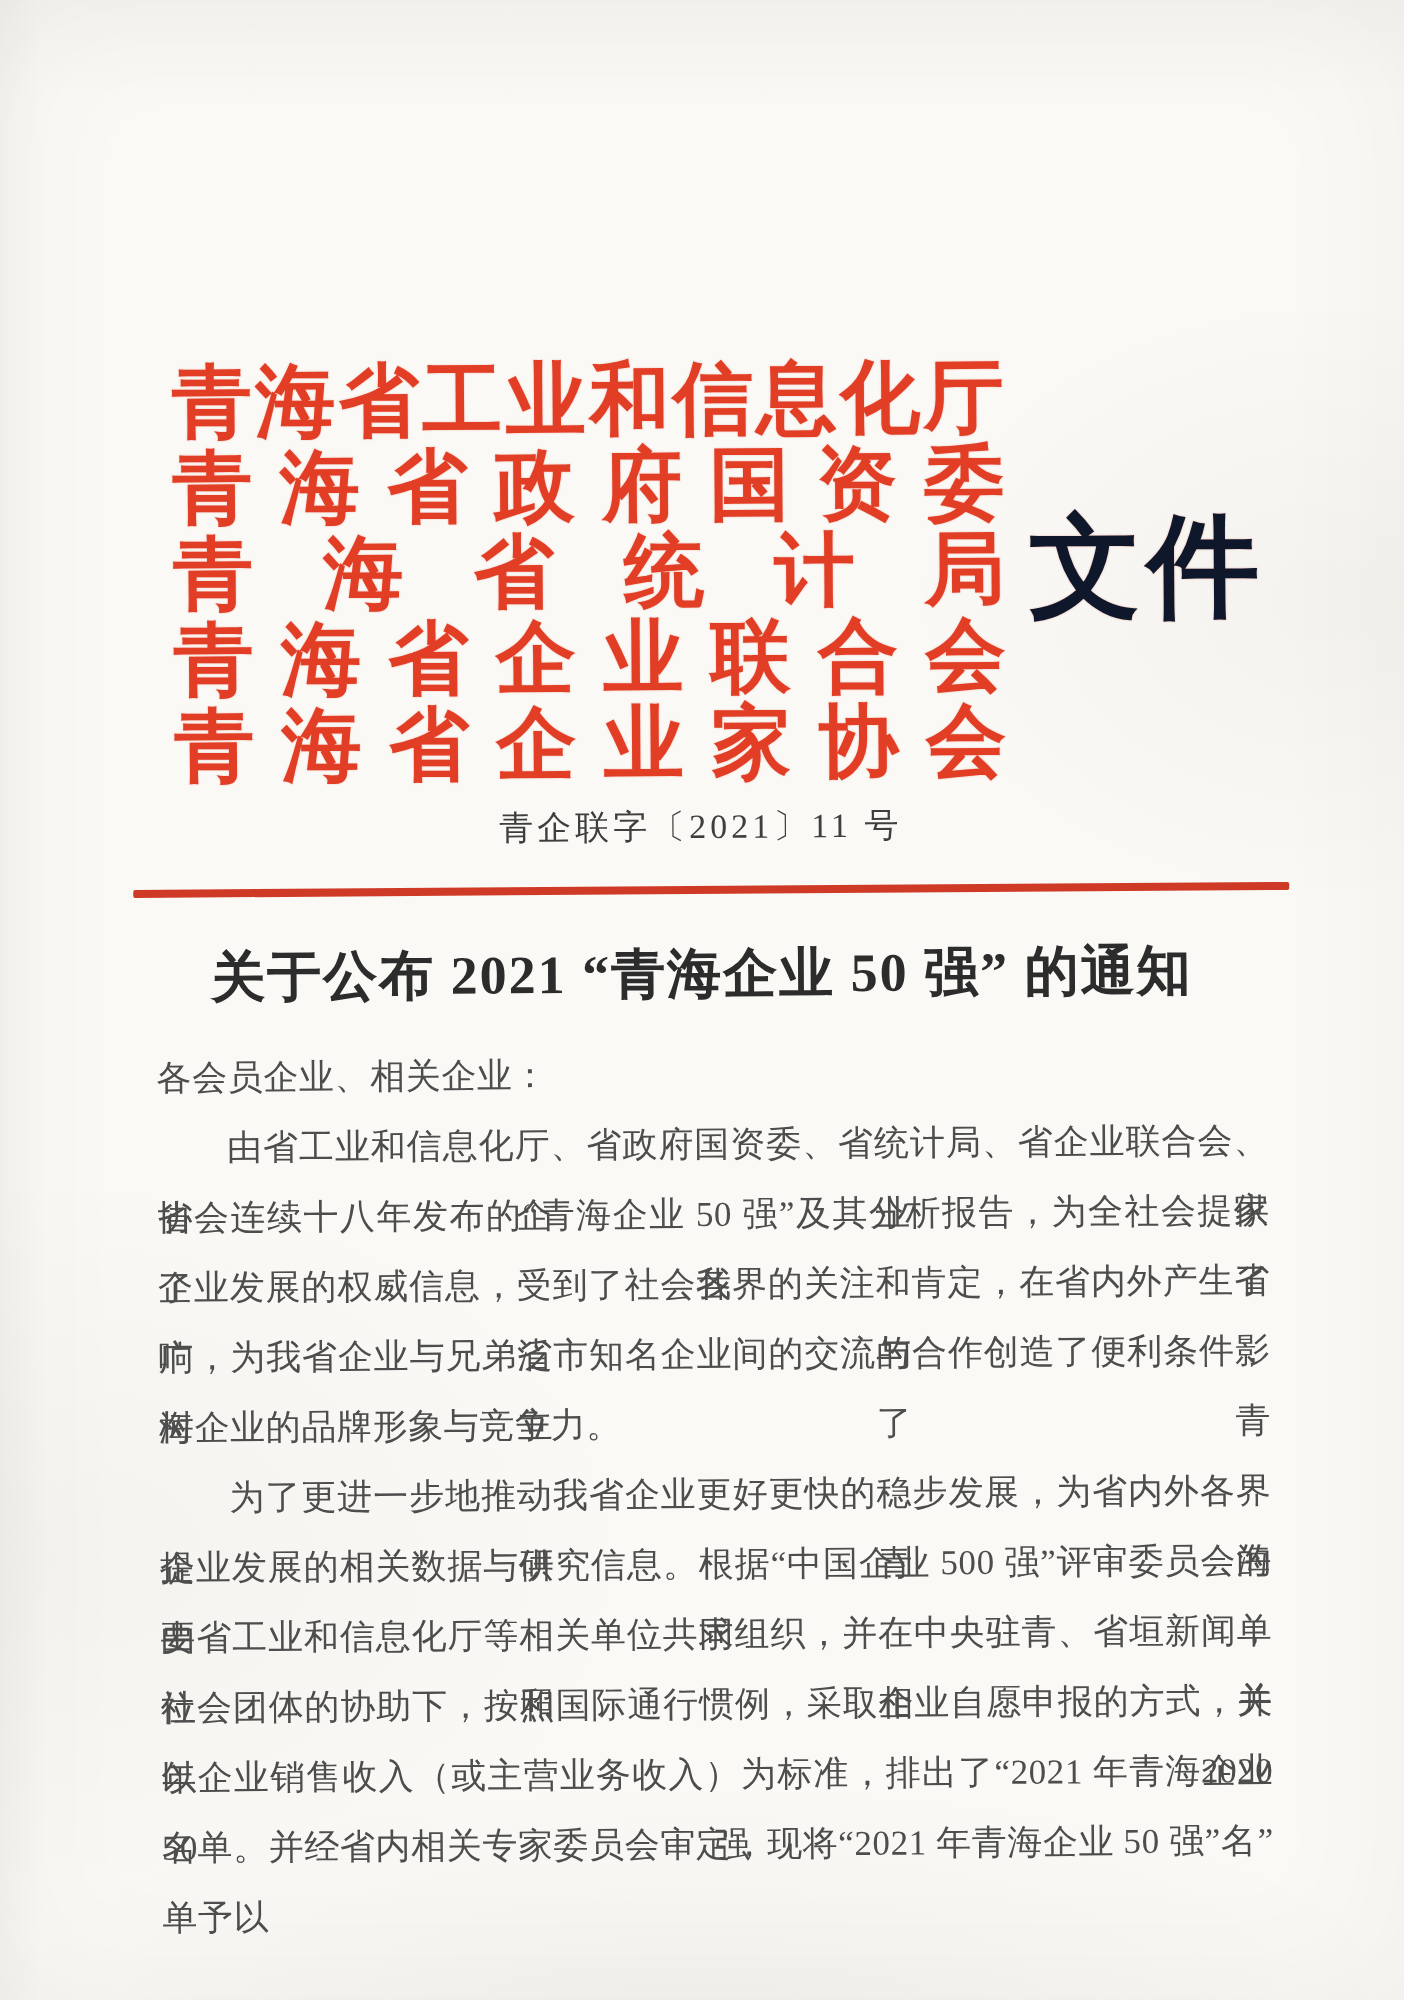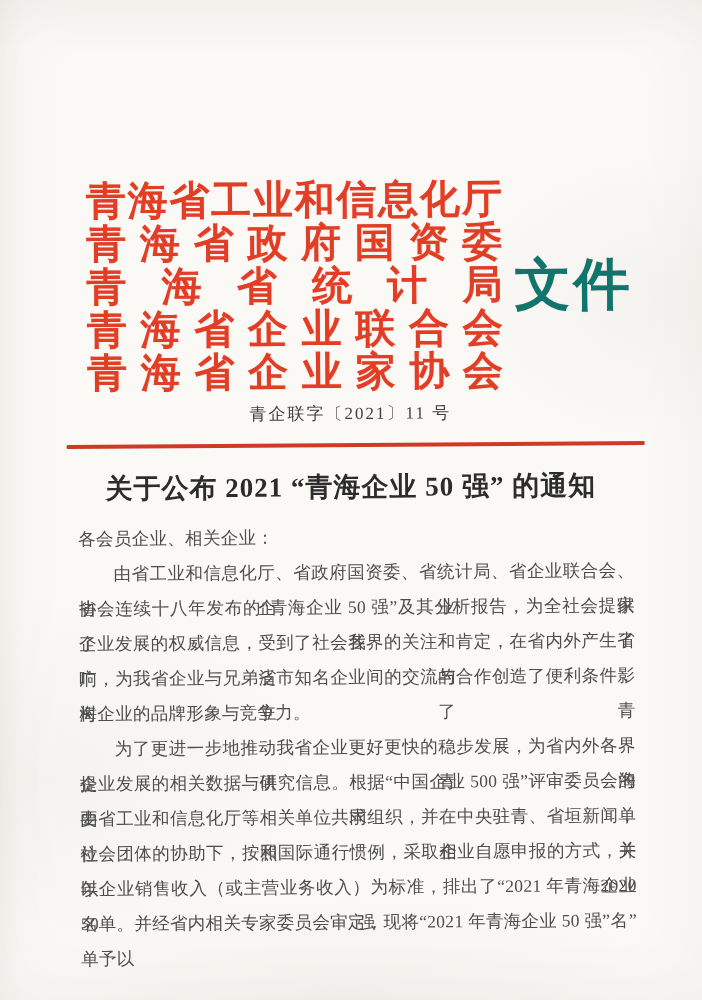--- a/index.html
+++ b/index.html
@@ -57,21 +57,21 @@
     font-weight: 700;
     color: #e23e26;
     text-shadow: 0 0 1px rgba(226, 62, 38, 0.35);
   }
   .doc-mark {
     margin-left: 12px;
     font-size: 56px;
     line-height: 56px;
     font-weight: 900;
     letter-spacing: 3px;
-    color: #0f766e;
+    color: #0f172a;
     text-shadow: 0 0 1px rgba(224, 58, 34, 0.4);
     white-space: nowrap;
   }
 
   
   .doc-number {
     position: absolute;
     top: 402px;
     left: 0;
     right: 0;

